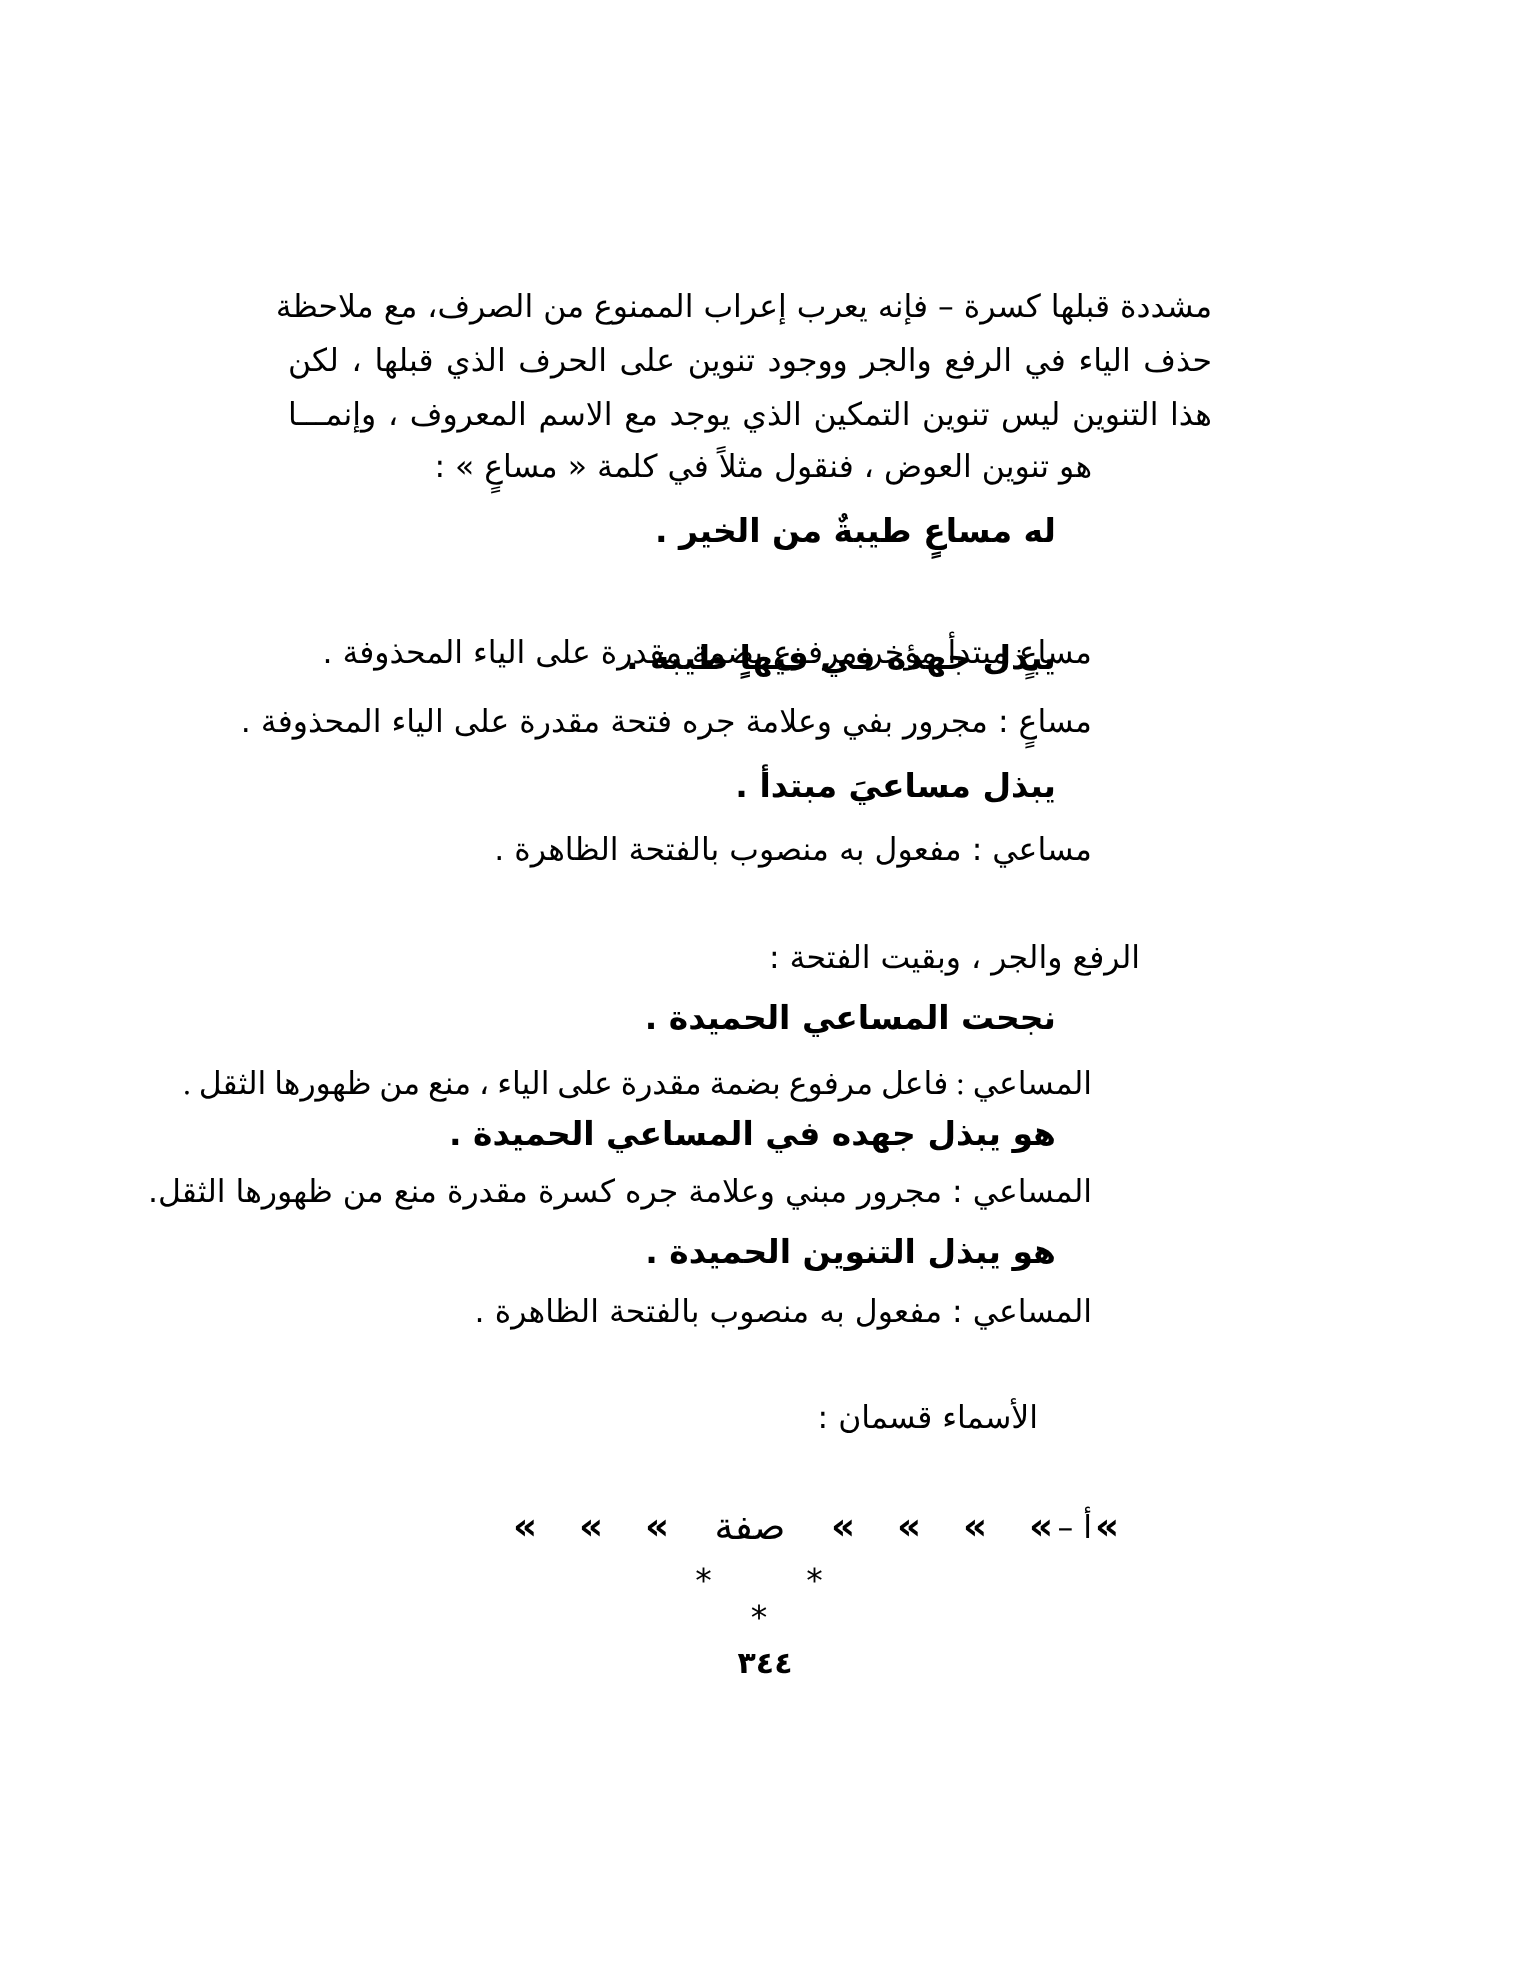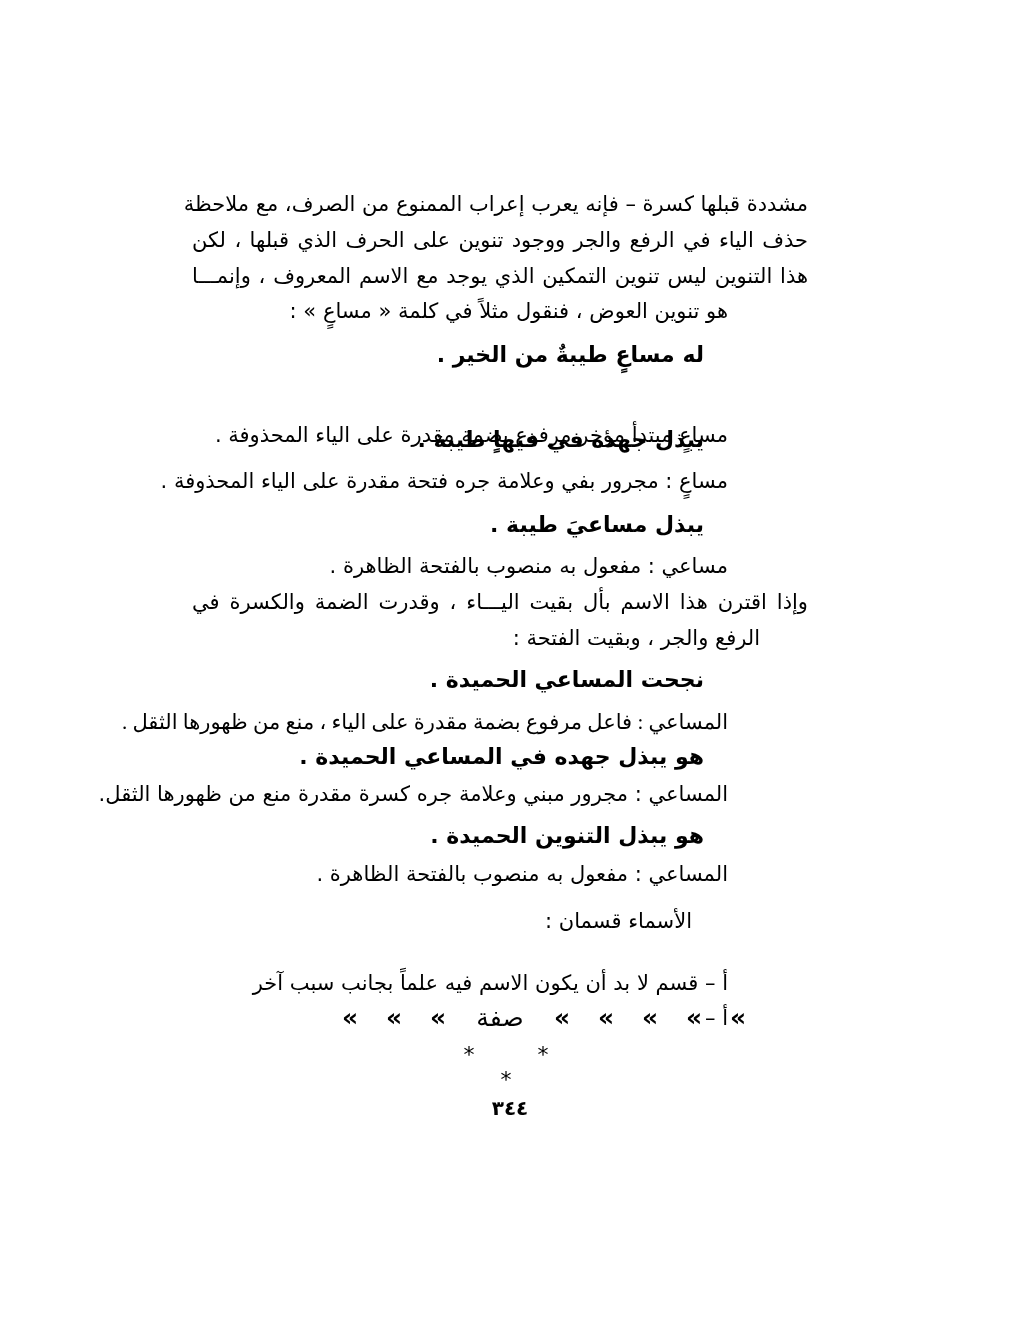--- a/index.html
+++ b/index.html
@@ -37,41 +37,36 @@
   <div class="line just" style="top:226px; left:192px; width:616px;">حذف الياء في الرفع والجر ووجود تنوين على الحرف الذي قبلها ، لكن</div>
   <div class="line just" style="top:262px; left:192px; width:616px;">هذا التنوين ليس تنوين التمكين الذي يوجد مع الاسم المعروف ، وإنمـــا</div>
   <div class="line" style="top:297px; right:212px;">هو تنوين العوض ، فنقول مثلاً في كلمة « مساعٍ » :</div>
 
   <div class="line bold" style="top:341px; right:236px;text-align:center;">له مساعٍ طيبةٌ من الخير .</div>
   <div class="line" style="top:382px; right:212px;margin-top:39px;">مساعٍ مبتدأ مؤخر مرفوع بضمة مقدرة على الياء المحذوفة .</div>
 
   <div class="line bold" style="top:426px; right:236px;">يبذل جهده في فيهاٍ طيبة .</div>
   <div class="line" style="top:467px; right:212px;">مساعٍ : مجرور بفي وعلامة جره فتحة مقدرة على الياء المحذوفة .</div>
 
-  <div class="line bold" style="top:511px; right:236px;">يبذل مساعيَ طيبة .</div>
+  <div class="line bold" style="top:511px; right:236px;">يبذل مساعيَ مبتدأ .</div>
   <div class="line" style="top:552px; right:212px;">مساعي : مفعول به منصوب بالفتحة الظاهرة .</div>
 
-  <div class="line just" style="top:588px; left:192px; width:616px;">وإذا اقترن هذا الاسم بأل بقيت اليـــاء ، وقدرت الضمة والكسرة في</div>
   <div class="line" style="top:624px; right:180px;">الرفع والجر ، وبقيت الفتحة :</div>
 
   <div class="line bold" style="top:666px; right:236px;">نجحت المساعي الحميدة .</div>
   <div class="line" style="top:708px; right:212px;font-family:Liberation Serif, serif;">المساعي : فاعل مرفوع بضمة مقدرة على الياء ، منع من ظهورها الثقل .</div>
 
   <div class="line bold" style="top:743px; right:236px;">هو يبذل جهده في المساعي الحميدة .</div>
   <div class="line" style="top:780px; right:212px;">المساعي : مجرور مبني وعلامة جره كسرة مقدرة منع من ظهورها الثقل.</div>
 
   <div class="line bold" style="top:822px; right:236px;">هو يبذل التنوين الحميدة .</div>
   <div class="line" style="top:860px; right:212px;">المساعي : مفعول به منصوب بالفتحة الظاهرة .</div>
 
-  <div class="line" style="top:907px; right:248px;">الأسماء قسمان :</div>
+  <div class="line" style="top:931px; right:248px;">الأسماء قسمان :</div>
 
-  <div class="marker-row" style="top:969px; right:212px;">
-    <span>أ –</span>
-    <span>قسم لا بد أن يكون الاسم فيه علماً بجانب سبب آخر</span>
-  </div>
   <div class="marker-row" style="top:1004px; right:212px;">
     <span>أ –</span>
   </div>
   <div class="dittos" style="top:1004px; left:310px; width:450px; direction:rtl;">
     <span>»</span><span>»</span><span>»</span><span>»</span><span>»</span><span style="width:80px;font-weight:normal">صفة</span><span>»</span><span>»</span><span>»</span>
   </div>
 
   <div class="stars">* * *</div>
 
   <div class="pagenum">٣٤٤</div>

